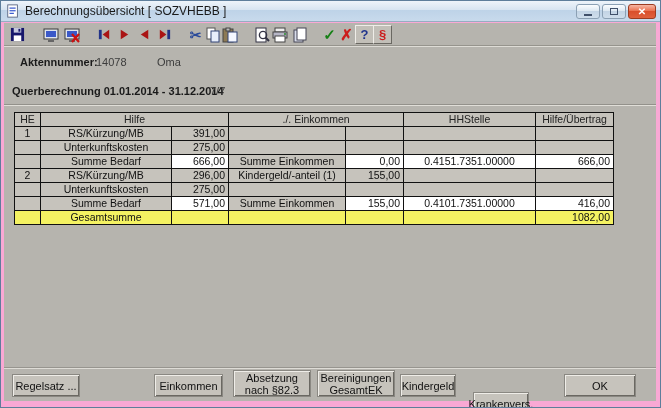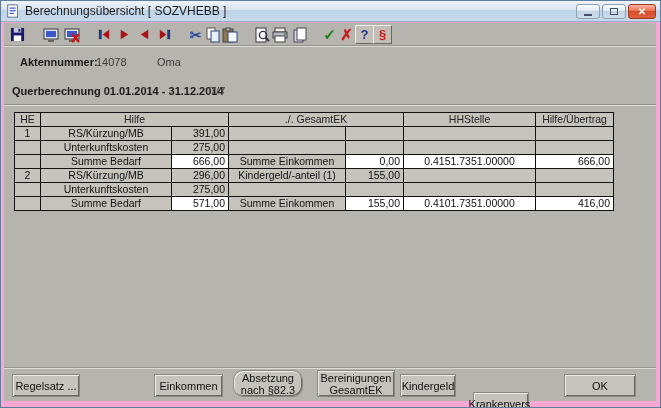--- a/index.html
+++ b/index.html
@@ -206,21 +206,21 @@
           <col style="width:57px">
         <col style="width:117px">
           <col style="width:58px">
           <col style="width:132px">
           <col style="width:78px">
       </colgroup>
       <thead>
           <tr>
             <th colspan="1">HE</th>
             <th colspan="2">Hilfe</th>
-            <th colspan="2">./. GesamtEK</th>
+            <th colspan="2">./. Einkommen</th>
             <th colspan="1">HHStelle</th>
             <th colspan="1">Hilfe/Übertrag</th>
           </tr>
         </thead>
       <tbody>
           <tr>
             <td>1</td>
             <td>RS/Kürzung/MB</td>
             <td class="num">391,00</td>
             <td></td>
@@ -266,29 +266,38 @@
           </tr>
           <tr>
             <td></td>
             <td>Summe Bedarf</td>
             <td class="num white">571,00</td>
             <td>Summe Einkommen</td>
             <td class="num white">155,00</td>
             <td class="white">0.4101.7351.00000</td>
             <td class="num white">416,00</td>
           </tr>
+          <tr class="total">
+            <td></td>
+            <td>Gesamtsumme</td>
+            <td></td>
+            <td></td>
+            <td></td>
+            <td></td>
+            <td class="num">1082,00</td>
+          </tr>
         </tbody>
     </table>
 
     <div class="panel-sep"></div>
     <div>
         <div class="push-btn" style="left: 8px; top: 351px; width: 68px; height: 23px;">Regelsatz ...</div>
         <div class="push-btn" style="left: 81px; top: 351px; width: 68px; height: 23px; margin-top: 33px;">Unterkunft</div>
         <div class="push-btn" style="left: 150px; top: 351px; width: 69px; height: 23px;">Einkommen</div>
-        <div class="push-btn" style="left: 229px; top: 347px; width: 70px; height: 27px; border-radius: 10px;">Absetzung
+        <div class="push-btn" style="left: 229px; top: 347px; width: 78px; height: 27px;">Absetzung
 nach §82.3</div>
         <div class="push-btn" style="left: 313px; top: 347px; width: 78px; height: 27px;">Bereinigungen
 GesamtEK</div>
         <div class="push-btn" style="left: 396px; top: 351px; width: 56px; height: 23px;">Kindergeld</div>
         <div class="push-btn" style="left: 469px; top: 369px; width: 56px; height: 23px;">Krankenvers.</div>
         <div class="push-btn" style="left: 560px; top: 351px; width: 72px; height: 23px;">OK</div>
       </div>
 
   </div>
 </div>

